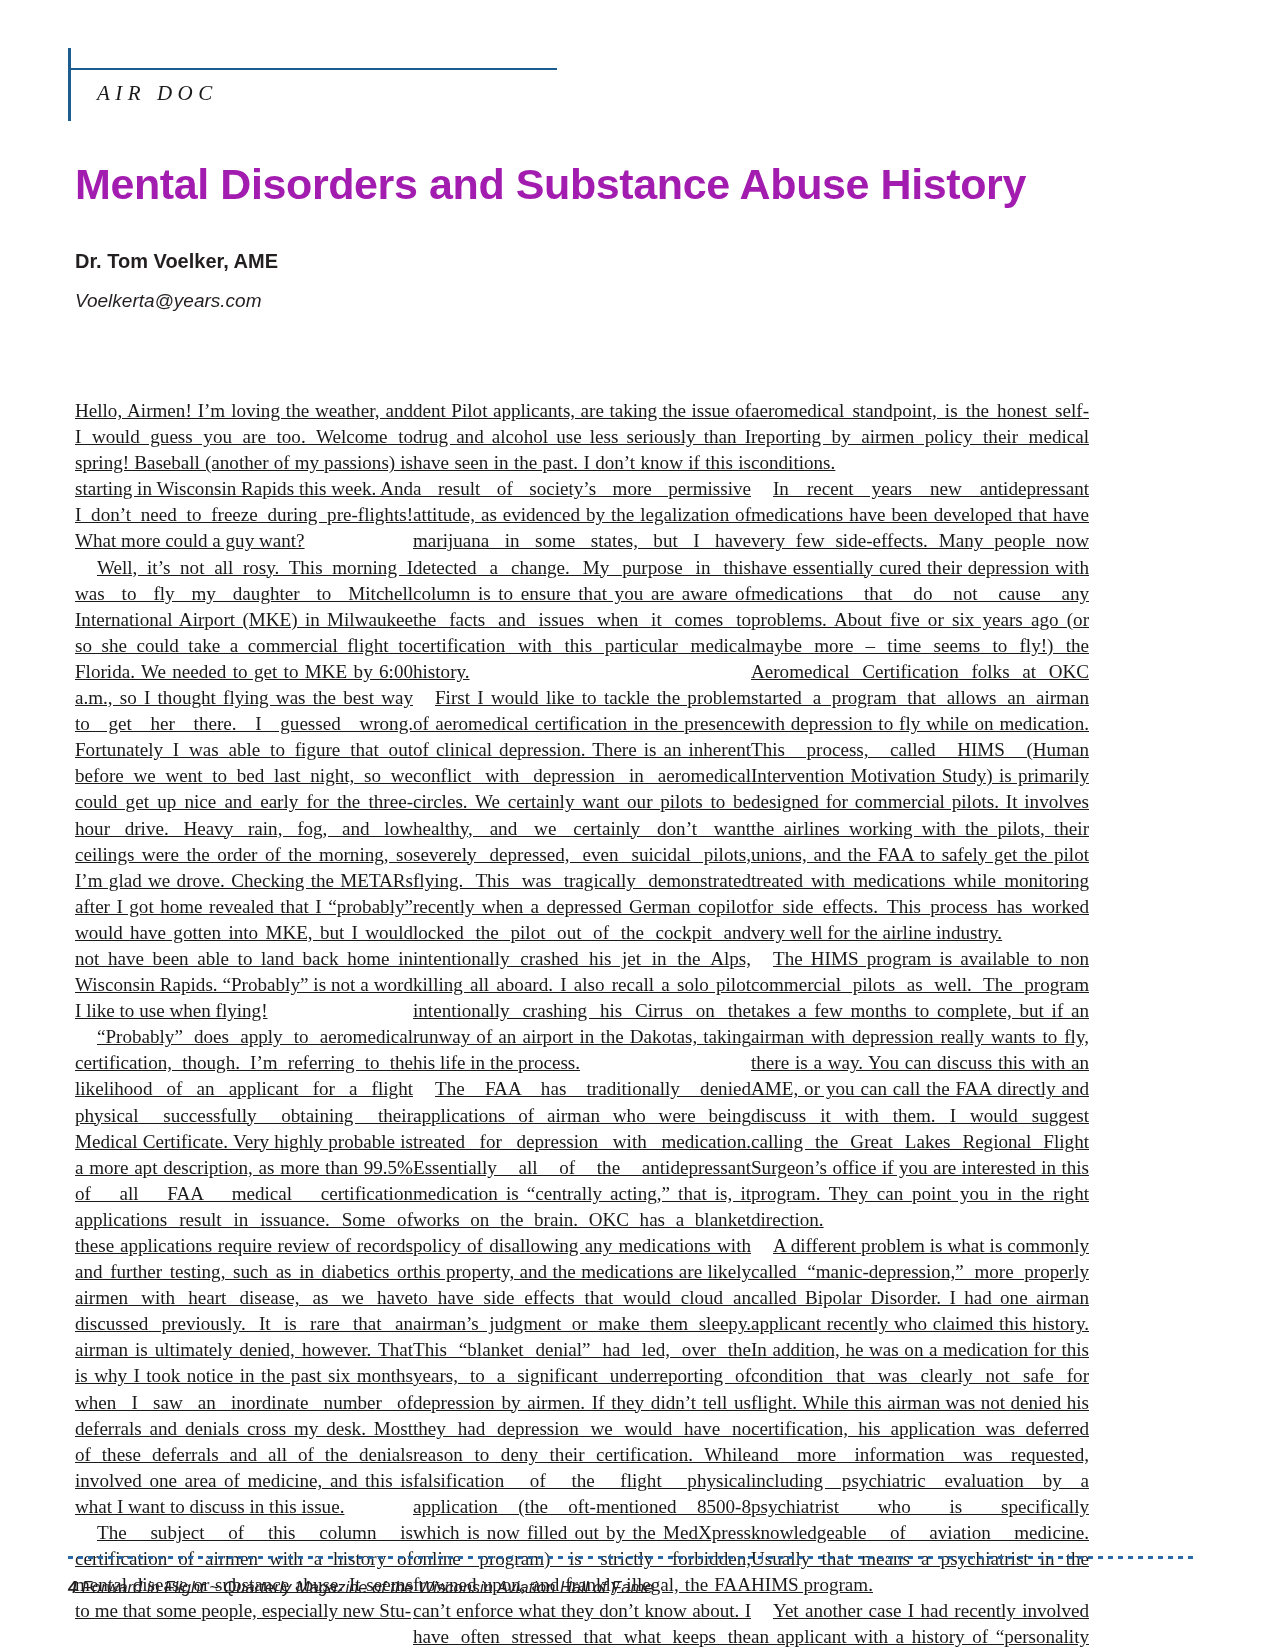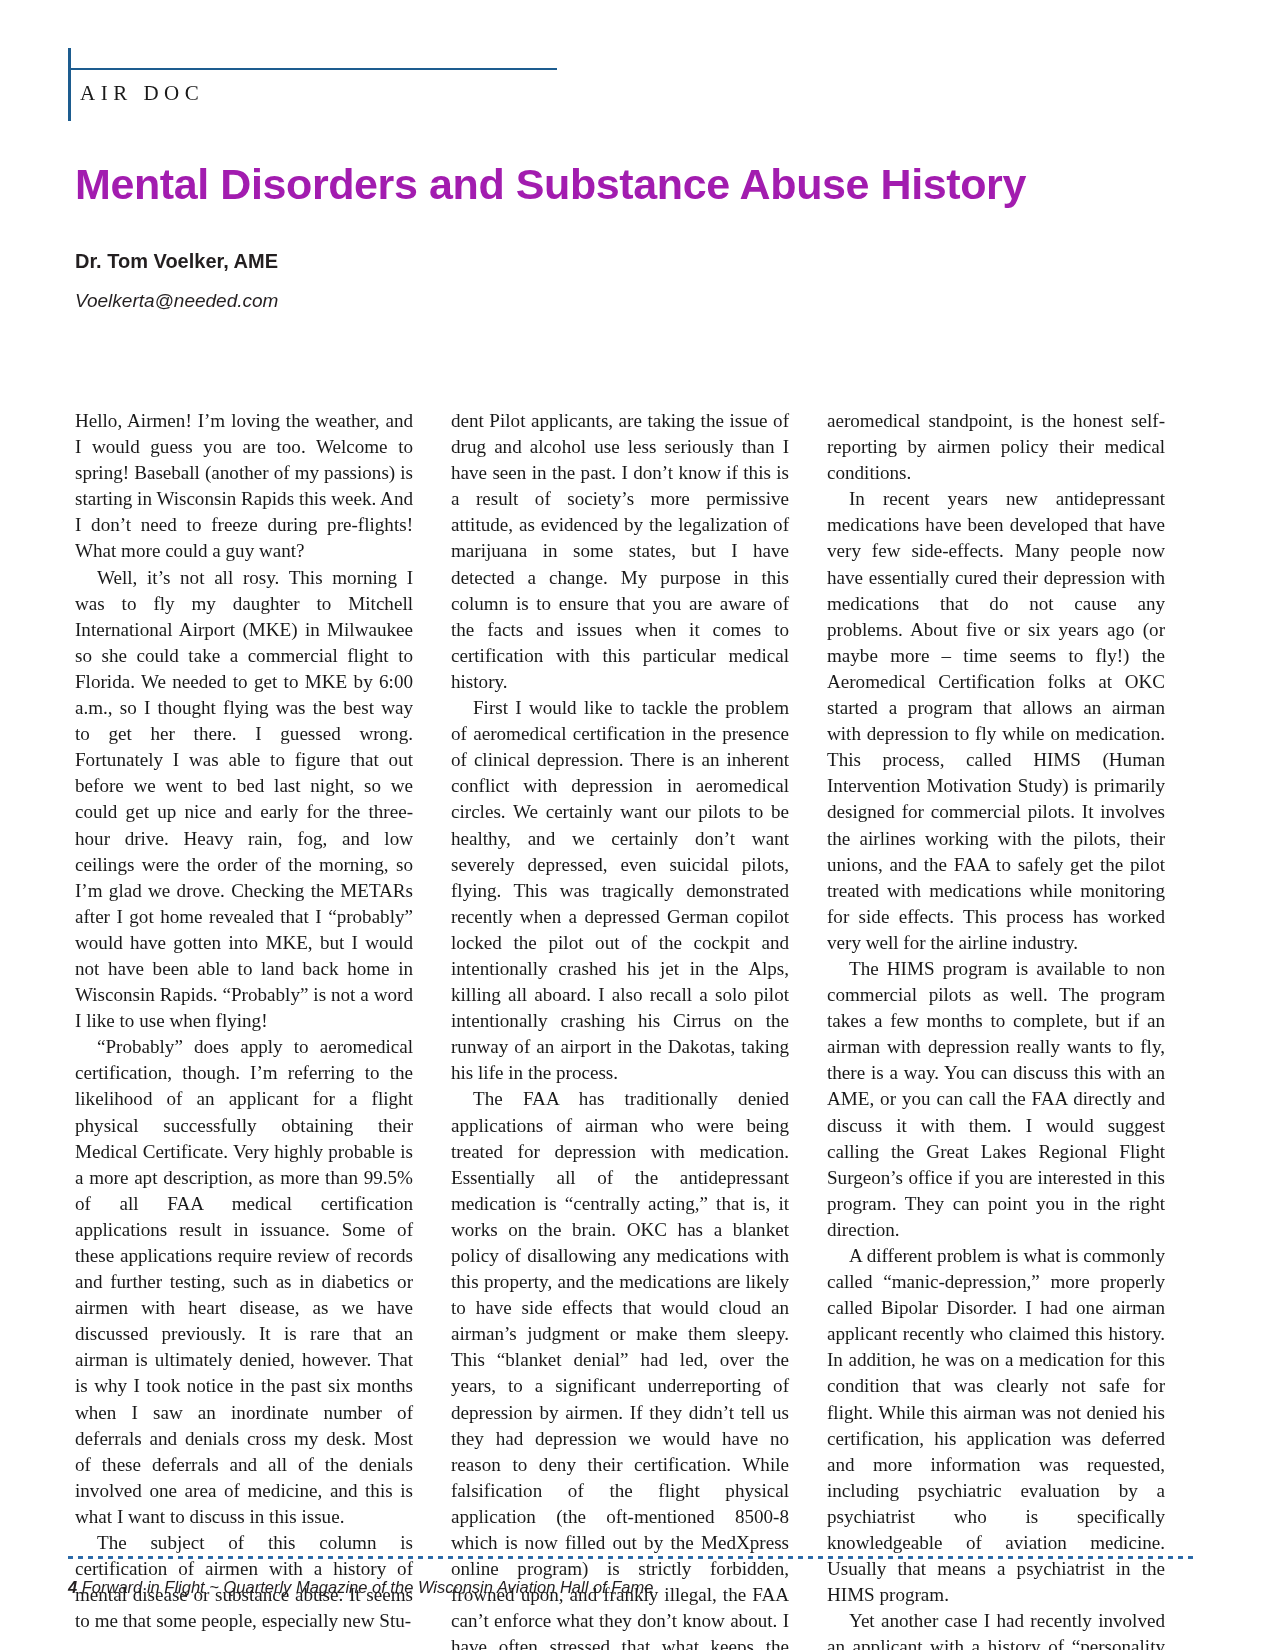--- a/index.html
+++ b/index.html
@@ -44,27 +44,28 @@
   .kicker-hrule {
     position: absolute;
     left: 0px;
     top: 20px;
     width: 489px;
     height: 2px;
     background: #1d5c8f;
   }
   .kicker-text {
     position: absolute;
-    left: 12px;
+    left: 29px;
     top: 33px;
     font-family: "Liberation Serif", "DejaVu Serif", serif;
     font-size: 21px;
     letter-spacing: 5.5px;
     color: #1a1a1a;
     white-space: nowrap;
+    font-style: italic;
   }
 
   
   .headline-block {
     position: absolute;
     left: 75px;
     top: 160px;
     width: 1110px;
   }
   .headline {
@@ -99,25 +100,25 @@
     font-size: 19px;
     line-height: 23px;
     color: #231f20;
     margin: 2px 0 0 0;
   }
 
   
   .columns {
     position: absolute;
     left: 75px;
-    top: 408px;
+    top: 398px;
     width: 1128px;
     height: 1055px;
     display: flex;
-    gap: 38px;
+    text-decoration: underline;
   }
   .col {
     width: 338px;
     font-size: 19.1px;
     line-height: 26.1px;
     text-align: justify;
     text-justify: inter-word;
     hyphens: none;
     color: #1a1a1a;
   }
@@ -167,21 +168,21 @@
 
   <div class="kicker-block">
     <div class="kicker-vrule"></div>
     <div class="kicker-hrule"></div>
     <div class="kicker-text">AIR DOC</div>
   </div>
 
   <div class="headline-block">
     <h1 class="headline">Mental Disorders and Substance Abuse History</h1>
     <div class="byline">Dr. Tom Voelker, AME</div>
-    <div class="byline-email">Voelkerta@needed.com</div>
+    <div class="byline-email">Voelkerta@years.com</div>
   </div>
 
   <div class="columns">
     <div class="col">
       <p class="first">Hello, Airmen! I’m loving the weather, and I would guess you are too. Welcome to spring! Baseball (another of my passions) is starting in Wisconsin Rapids this week. And I don’t need to freeze during pre-flights! What more could a guy want?</p>
       <p>Well, it’s not all rosy. This morning I was to fly my daughter to Mitchell International Airport (MKE) in Milwaukee so she could take a commercial flight to Florida. We needed to get to MKE by 6:00 a.m., so I thought flying was the best way to get her there. I guessed wrong. Fortunately I was able to figure that out before we went to bed last night, so we could get up nice and early for the three-hour drive. Heavy rain, fog, and low ceilings were the order of the morning, so I’m glad we drove. Checking the METARs after I got home revealed that I “probably” would have gotten into MKE, but I would not have been able to land back home in Wisconsin Rapids. “Probably” is not a word I like to use when flying!</p>
       <p>“Probably” does apply to aeromedical certification, though. I’m referring to the likelihood of an applicant for a flight physical successfully obtaining their Medical Certificate. Very highly probable is a more apt description, as more than 99.5% of all FAA medical certification applications result in issuance. Some of these applications require review of records and further testing, such as in diabetics or airmen with heart disease, as we have discussed previously. It is rare that an airman is ultimately denied, however. That is why I took notice in the past six months when I saw an inordinate number of deferrals and denials cross my desk. Most of these deferrals and all of the denials involved one area of medicine, and this is what I want to discuss in this issue.</p>
       <p>The subject of this column is certification of airmen with a history of mental disease or substance abuse. It seems to me that some people, especially new Stu-</p>
     </div>
     <div class="col">

